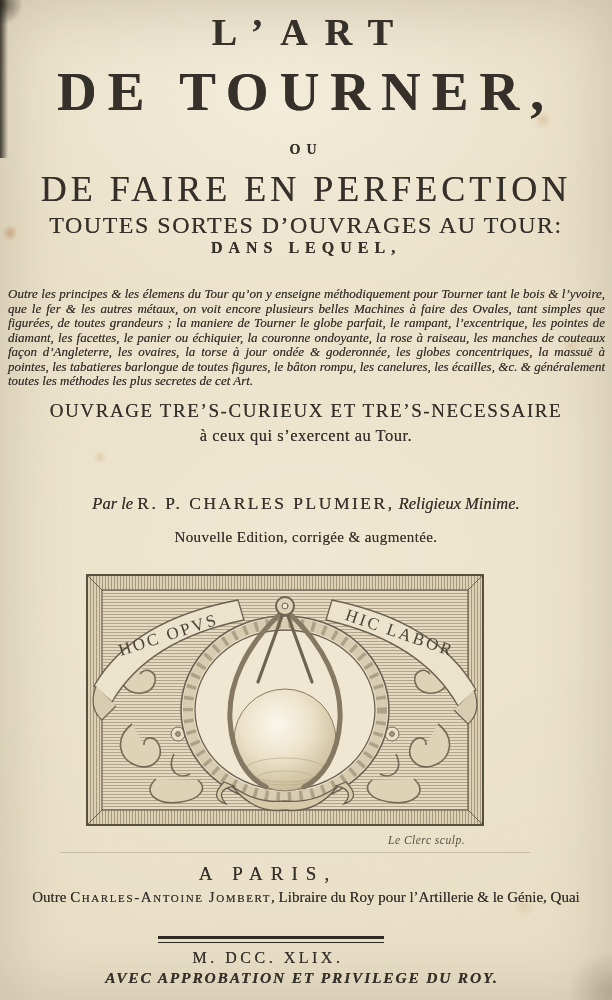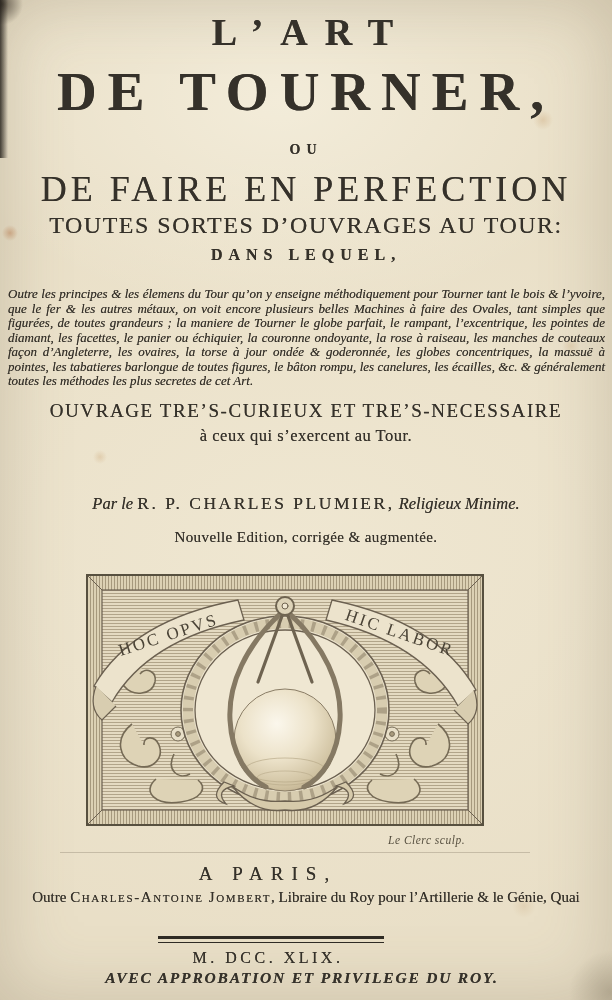--- a/index.html
+++ b/index.html
@@ -24,21 +24,21 @@
   .cline{position:absolute;left:50%;transform:translateX(-50%);white-space:nowrap;
          text-shadow:0 0 .5px rgba(53,49,42,.75);}
   #edge-left{position:absolute;left:0;top:0;width:8px;height:158px;
     background:linear-gradient(to right, rgba(28,24,19,.8), rgba(28,24,19,0));
     filter:blur(.4px);}
   .t1{top:10px;font-size:38px;font-weight:700;letter-spacing:17px;padding-left:10px;}
   .t2{top:60px;font-size:55px;font-weight:700;letter-spacing:11px;}
   .tou{top:142px;font-size:14px;font-weight:700;letter-spacing:6px;}
   .t3{top:146px;font-size:36px;letter-spacing:4px;font-weight:400;margin-top:22px;}
   .t4{top:212px;font-size:24px;letter-spacing:1.5px;font-weight:400;}
-  .t5{top:246px;font-size:16px;font-weight:700;letter-spacing:6px;}
+  .t5{top:239px;font-size:16px;font-weight:700;letter-spacing:6px;}
   #summary{position:absolute;top:287px;left:8px;width:597px;
     font-style:italic;font-size:13px;line-height:14.55px;text-align:justify;
     text-shadow:0 0 .4px rgba(53,49,42,.7);}
   .w1{top:400px;font-size:19px;letter-spacing:1.6px;font-weight:400;}
   .w2{top:426px;font-size:16.5px;letter-spacing:.5px;}
   .comp{top:464px;font-size:14px;font-style:italic;letter-spacing:.2px;}
   .author{top:493px;font-size:16.5px;}
   .author .ital{font-style:italic;}
   .author .name{letter-spacing:2.5px;font-size:17.5px;}
   .edition{top:529px;font-size:15px;letter-spacing:.4px;}

